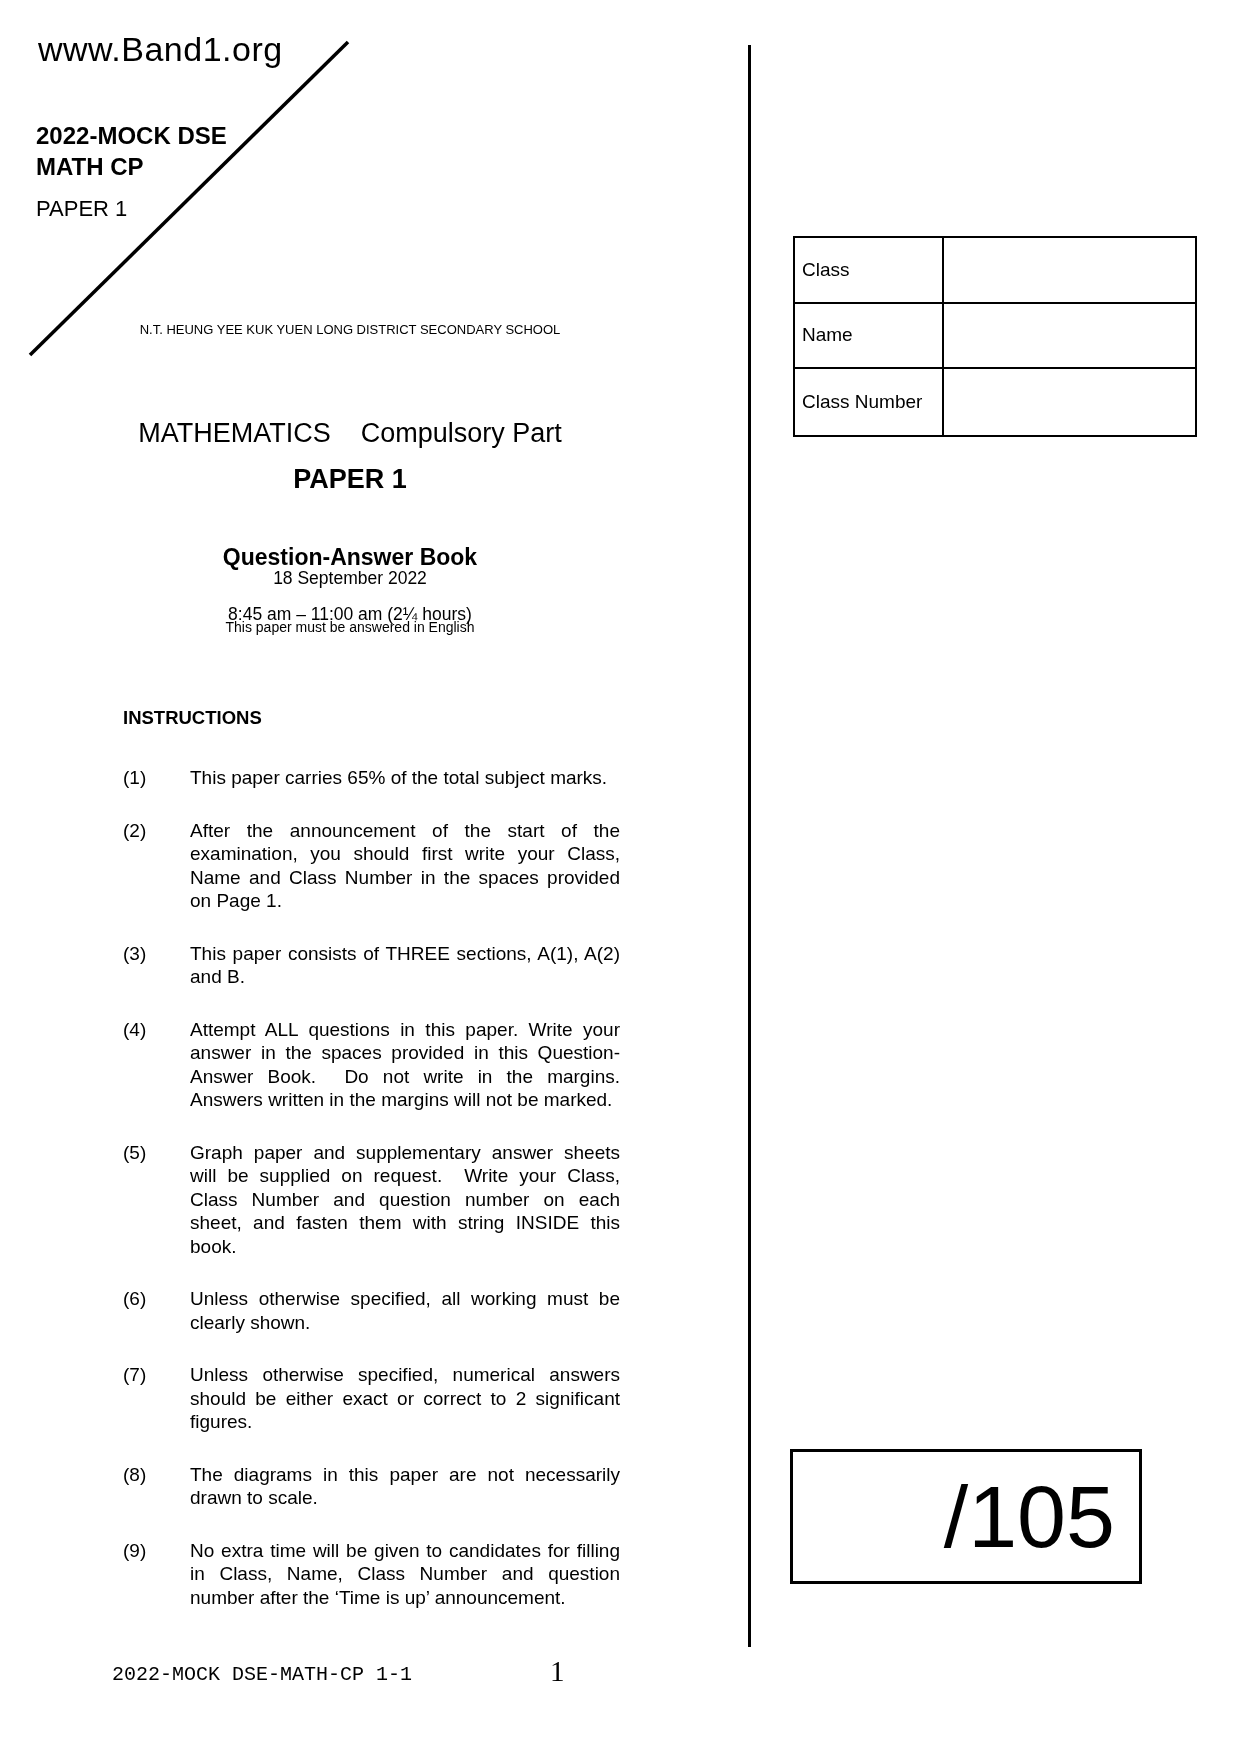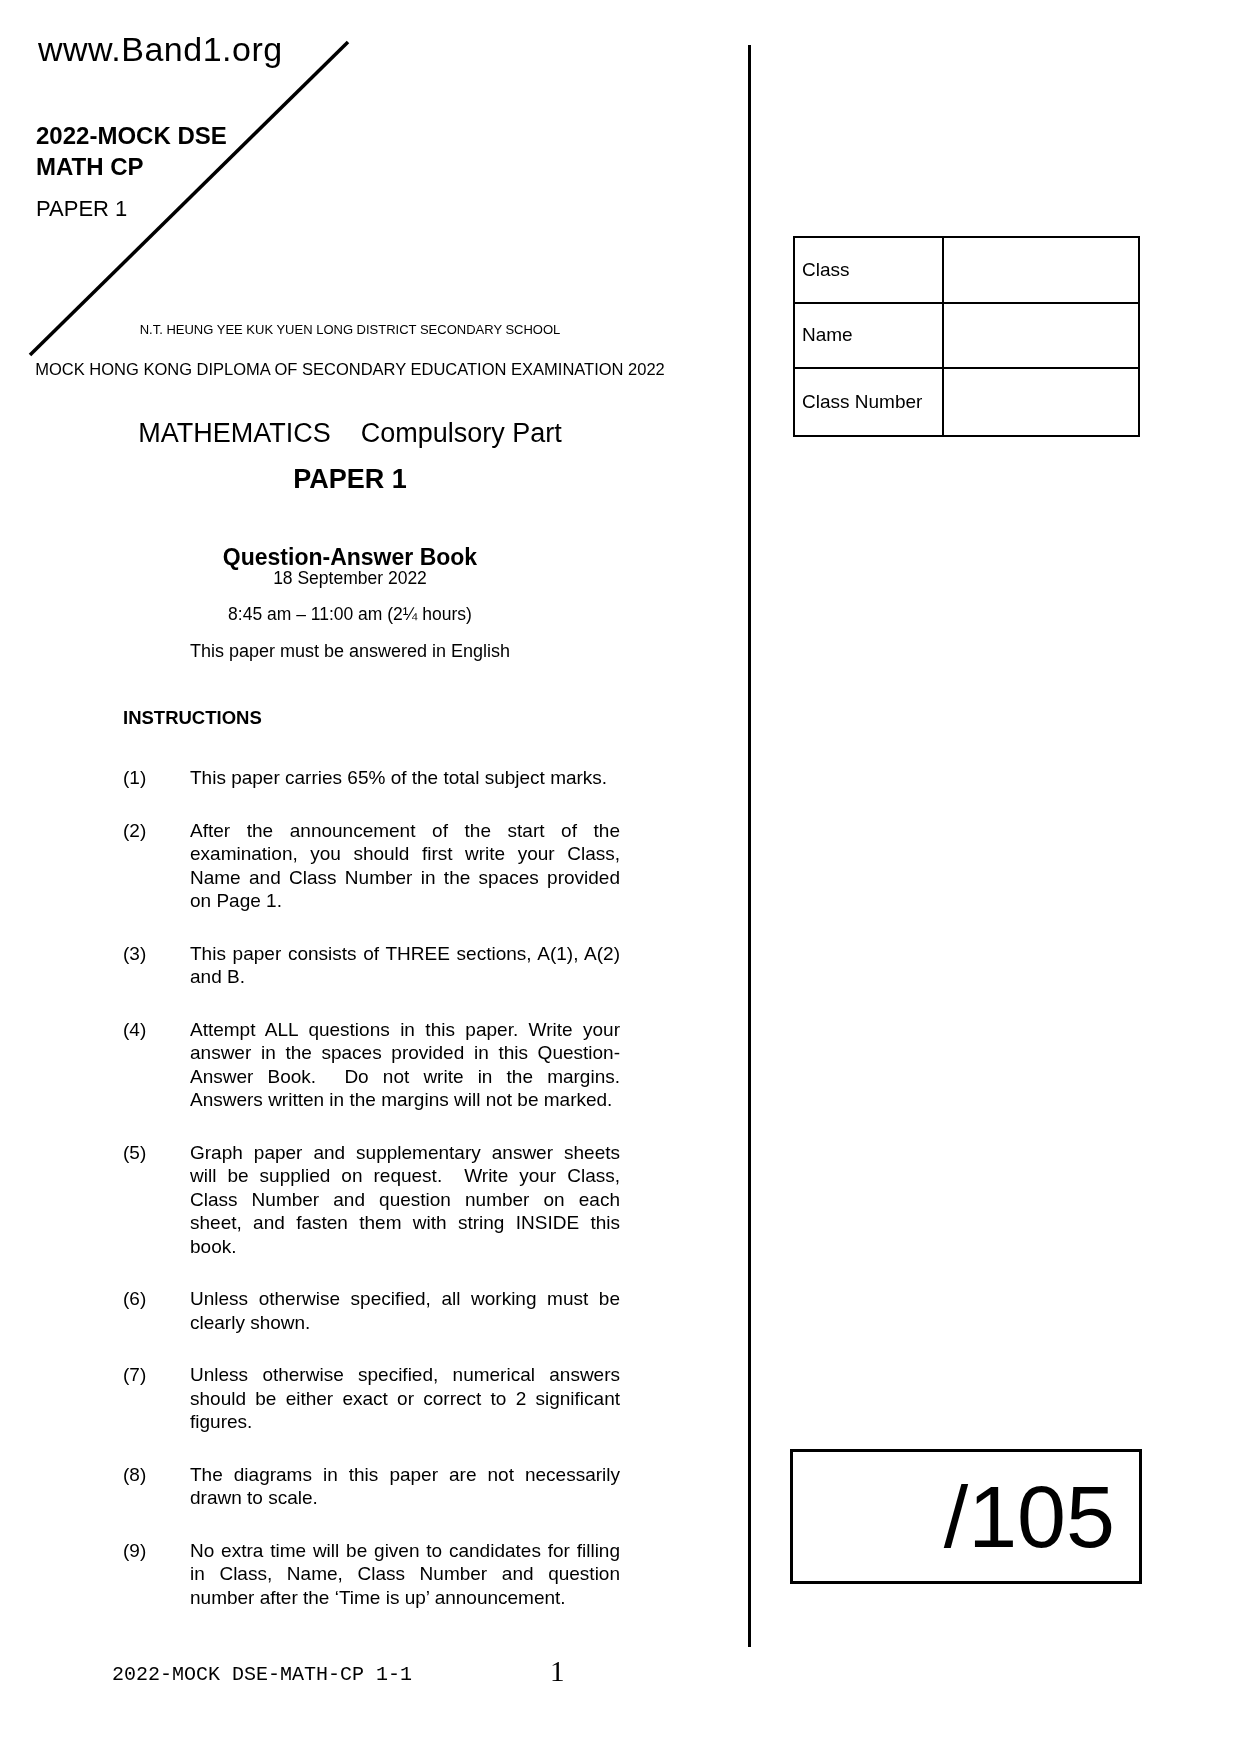--- a/index.html
+++ b/index.html
@@ -16,32 +16,32 @@
   
   .ccol{left:30px;width:640px;text-align:center;}
   .school{top:322px;font-size:13px;}
   .examname{top:360px;font-size:16.5px;}
   .title-line{top:418px;font-size:27px;font-weight:400;}
   .title-line .part{margin-left:30px;}
   .paper-center{top:464px;font-size:27px;font-weight:700;}
   .book{top:513px;font-size:23px;font-weight:700;margin-top:31px;}
   .date{top:568px;font-size:17.5px;}
   .time{top:604px;font-size:17.5px;}
-  .lang{top:641px;font-size:18px;}
+  .lang{top:619px;font-size:14px;}
   
   .instr-head{left:123px;top:707px;font-size:18.5px;font-weight:700;}
   .instr{left:123px;top:766px;width:500px;font-size:19px;line-height:23.5px;}
   .item{display:flex;margin-bottom:29px;}
   .item .num{width:67px;flex:none;}
   .item .txt{width:430px;text-align:justify;}
   
   .divider{left:748px;top:45px;width:3px;height:1602px;background:#000;}
   
   .info{
-    left:793px;top:236px;width:347px;height:201px;border:2px solid #000;
+    left:793px;top:236px;width:404px;height:201px;border:2px solid #000;
     box-sizing:border-box;display:grid;grid-template-columns:149px 1fr;
     grid-template-rows:1fr 1fr 1fr;font-size:19px;
   }
   .info .cell{box-sizing:border-box;display:flex;align-items:center;}
   .info .lbl{border-right:2px solid #000;padding-left:7px;}
   .info .rb{border-bottom:2px solid #000;}
   
   .marks{
     left:790px;top:1449px;width:352px;height:135px;border:3px solid #000;
     box-sizing:border-box;display:flex;align-items:center;justify-content:flex-end;
@@ -63,21 +63,20 @@
   </svg>
 
   <div class="abs mock">
     <div>2022-MOCK DSE</div>
     <div>MATH CP</div>
   </div>
 
   <div class="abs paper-topleft">PAPER 1</div>
 
   <div class="abs ccol school">N.T. HEUNG YEE KUK YUEN LONG DISTRICT SECONDARY SCHOOL</div>
-  <div class="abs ccol examname">MOCK HONG KONG DIPLOMA OF SECONDARY EDUCATION EXAMINATION 2022</div>
 
   <div class="abs ccol title-line">
     <span>MATHEMATICS</span><span class="part">Compulsory Part</span>
   </div>
   <div class="abs ccol paper-center">PAPER 1</div>
   <div class="abs ccol book">Question-Answer Book</div>
   <div class="abs ccol date">18 September 2022</div>
   <div class="abs ccol time">8:45 am – 11:00 am (2¼ hours)</div>
   <div class="abs ccol lang">This paper must be answered in English</div>
 

